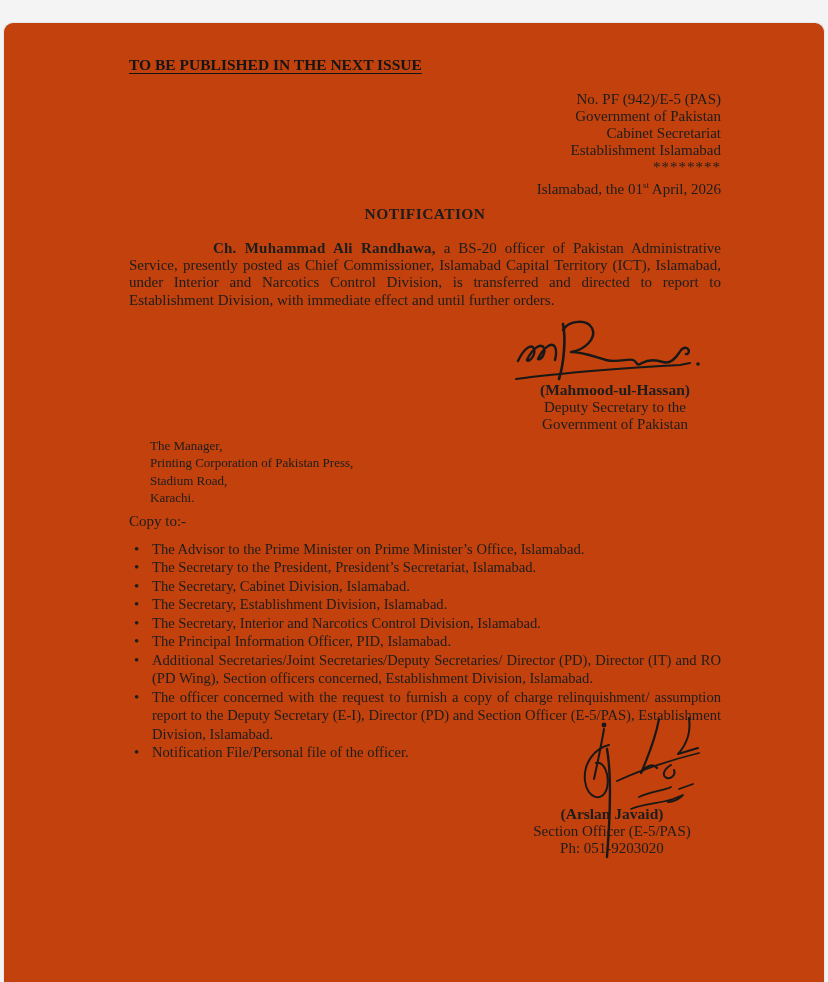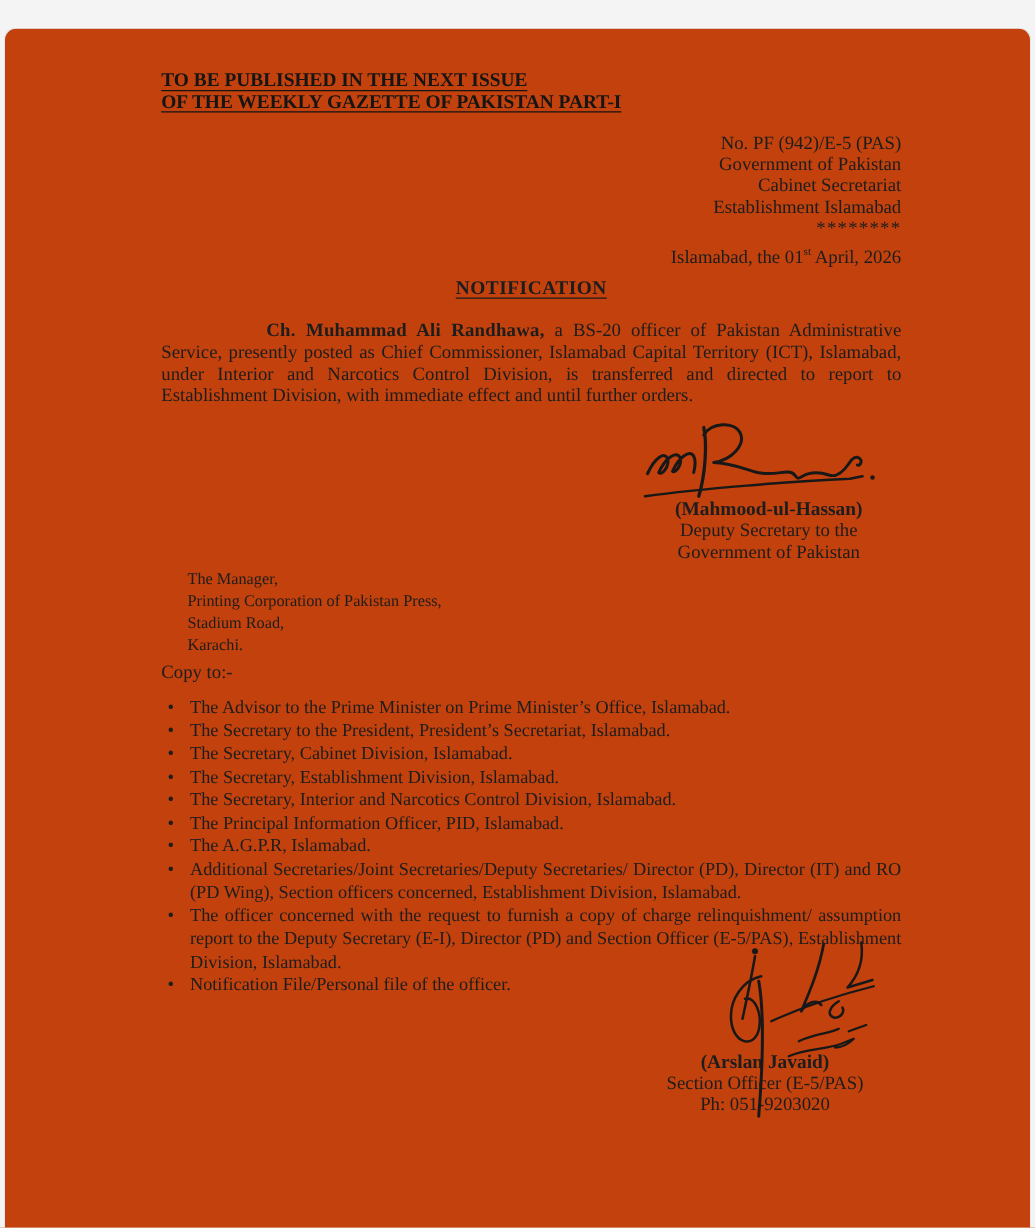--- a/index.html
+++ b/index.html
@@ -48,21 +48,20 @@
   }
   .date-line sup { font-size: 9px; }
   .doc-title {
     text-align: center;
     margin-top: 7px;
     font-size: 15.5px;
     font-weight: bold;
     letter-spacing: 0.4px;
   }
   .doc-title span {
-    text-decoration: underline;
     text-underline-offset: 3px;
     text-decoration-thickness: 1.4px;
     text-align: center;
   }
   
   .body-para {
     margin-top: 17px;
     font-size: 15px;
     line-height: 17.4px;
     text-align: justify;
@@ -137,21 +136,20 @@
     stroke-linejoin: round;
   }
 </style>
 </head>
 <body>
 
 <div class="page">
 
   <div class="gazette-note">
     <div><span class="u">TO BE PUBLISHED IN THE NEXT ISSUE</span></div>
-    <div><span class="u">OF THE WEEKLY GAZETTE OF PAKISTAN PART-I</span></div>
   </div>
 
   <div class="ref-block">
     <div>No. PF (942)/E-5 (PAS)</div>
     <div>Government of Pakistan</div>
     <div>Cabinet Secretariat</div>
     <div>Establishment Islamabad</div>
     <div class="stars">********</div>
   </div>
 
@@ -185,21 +183,20 @@
 
   <div class="copy-label">Copy to:-</div>
 
   <ul class="copy-list">
     <li>The Advisor to the Prime Minister on Prime Minister’s Office, Islamabad.</li>
     <li>The Secretary to the President, President’s Secretariat, Islamabad.</li>
     <li>The Secretary, Cabinet Division, Islamabad.</li>
     <li>The Secretary, Establishment Division, Islamabad.</li>
     <li>The Secretary, Interior and Narcotics Control Division, Islamabad.</li>
     <li>The Principal Information Officer, PID, Islamabad.</li>
-    <li>The A.G.P.R, Islamabad.</li>
     <li>Additional Secretaries/Joint Secretaries/Deputy Secretaries/ Director (PD), Director (IT) and RO (PD Wing), Section officers concerned, Establishment Division, Islamabad.</li>
     <li>The officer concerned with the request to furnish a copy of charge relinquishment/ assumption report to the Deputy Secretary (E-I), Director (PD) and Section Officer (E-5/PAS), Establishment Division, Islamabad.</li>
     <li>Notification File/Personal file of the officer.</li>
   </ul>
 
   <div class="sig-block-2">
     <svg class="ink" width="172" height="158" viewBox="0 0 172 158" aria-hidden="true">
       <circle cx="57" cy="10" r="2.4" fill="#181818" stroke="none"></circle>
       <path stroke-width="2" d="M57 14 C54 32 50 50 47 64"></path>
       <path stroke-width="2" d="M62 30 C48 33 36 48 38 66 C40 84 56 88 60 73 C63 60 57 46 49 48"></path>

